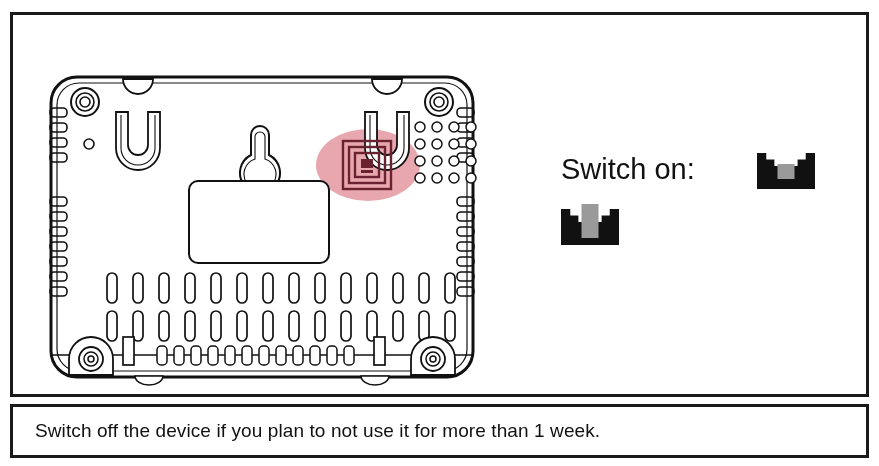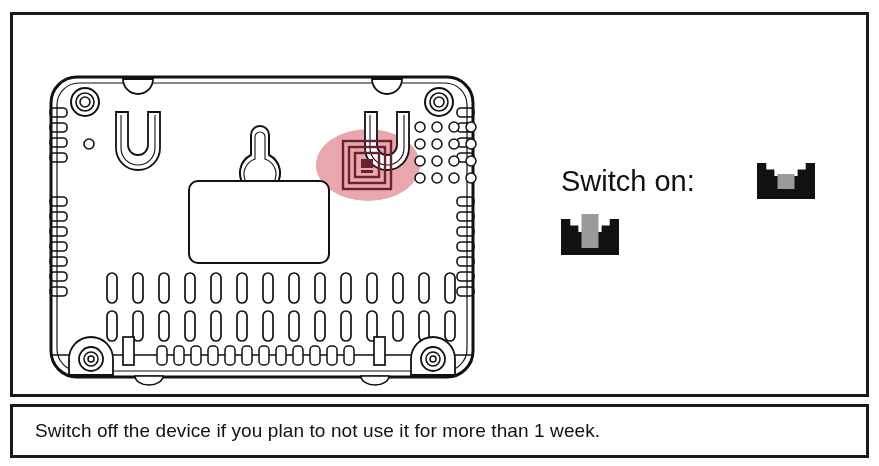--- a/index.html
+++ b/index.html
@@ -55,21 +55,20 @@
 
   
   .legend {
     position: absolute;
     left: 548px;
     top: 138px;
     width: 270px;
   }
   .legend-row {
     display: flex;
-    align-items: center;
     height: 56px;
   }
   .legend-label {
     font-size: 29px;
     color: #111111;
     white-space: nowrap;
     width: 196px;
   }
   .legend-icon {
     width: 58px;

